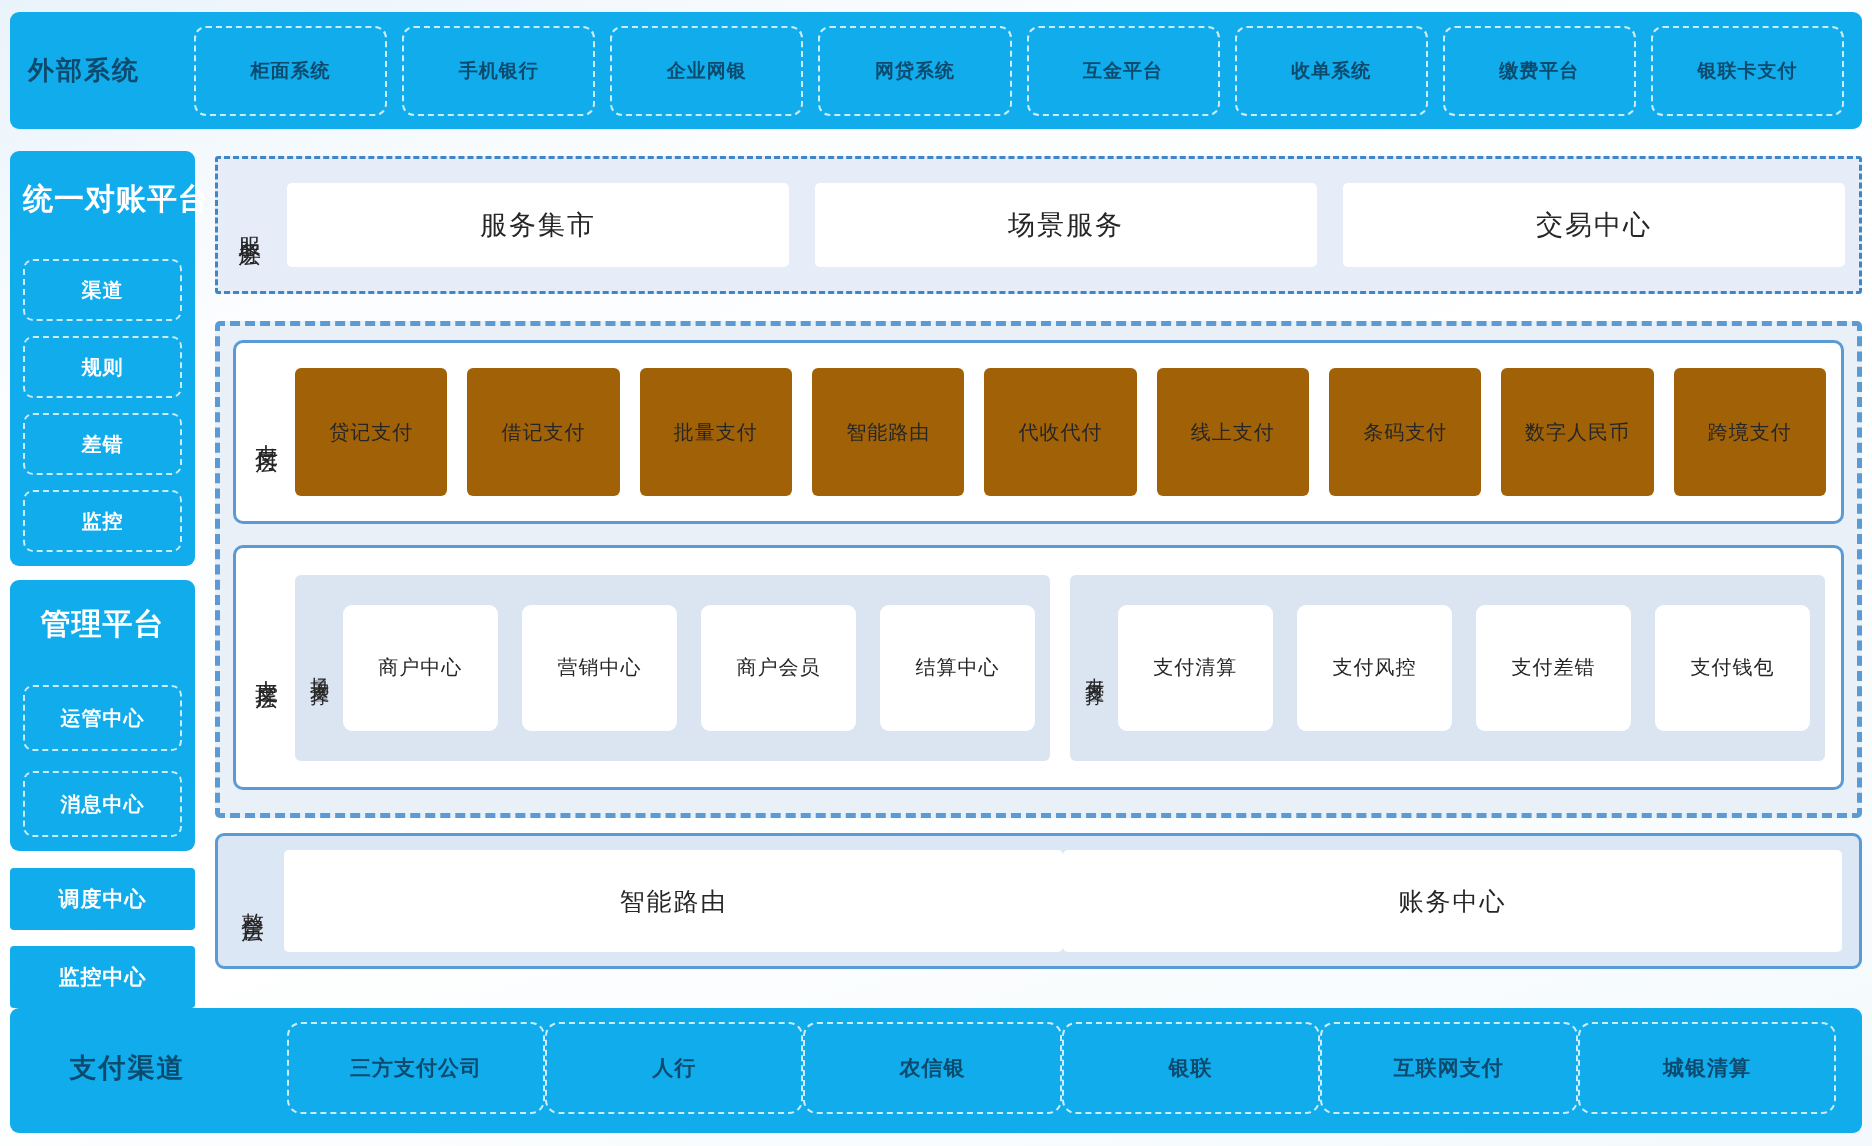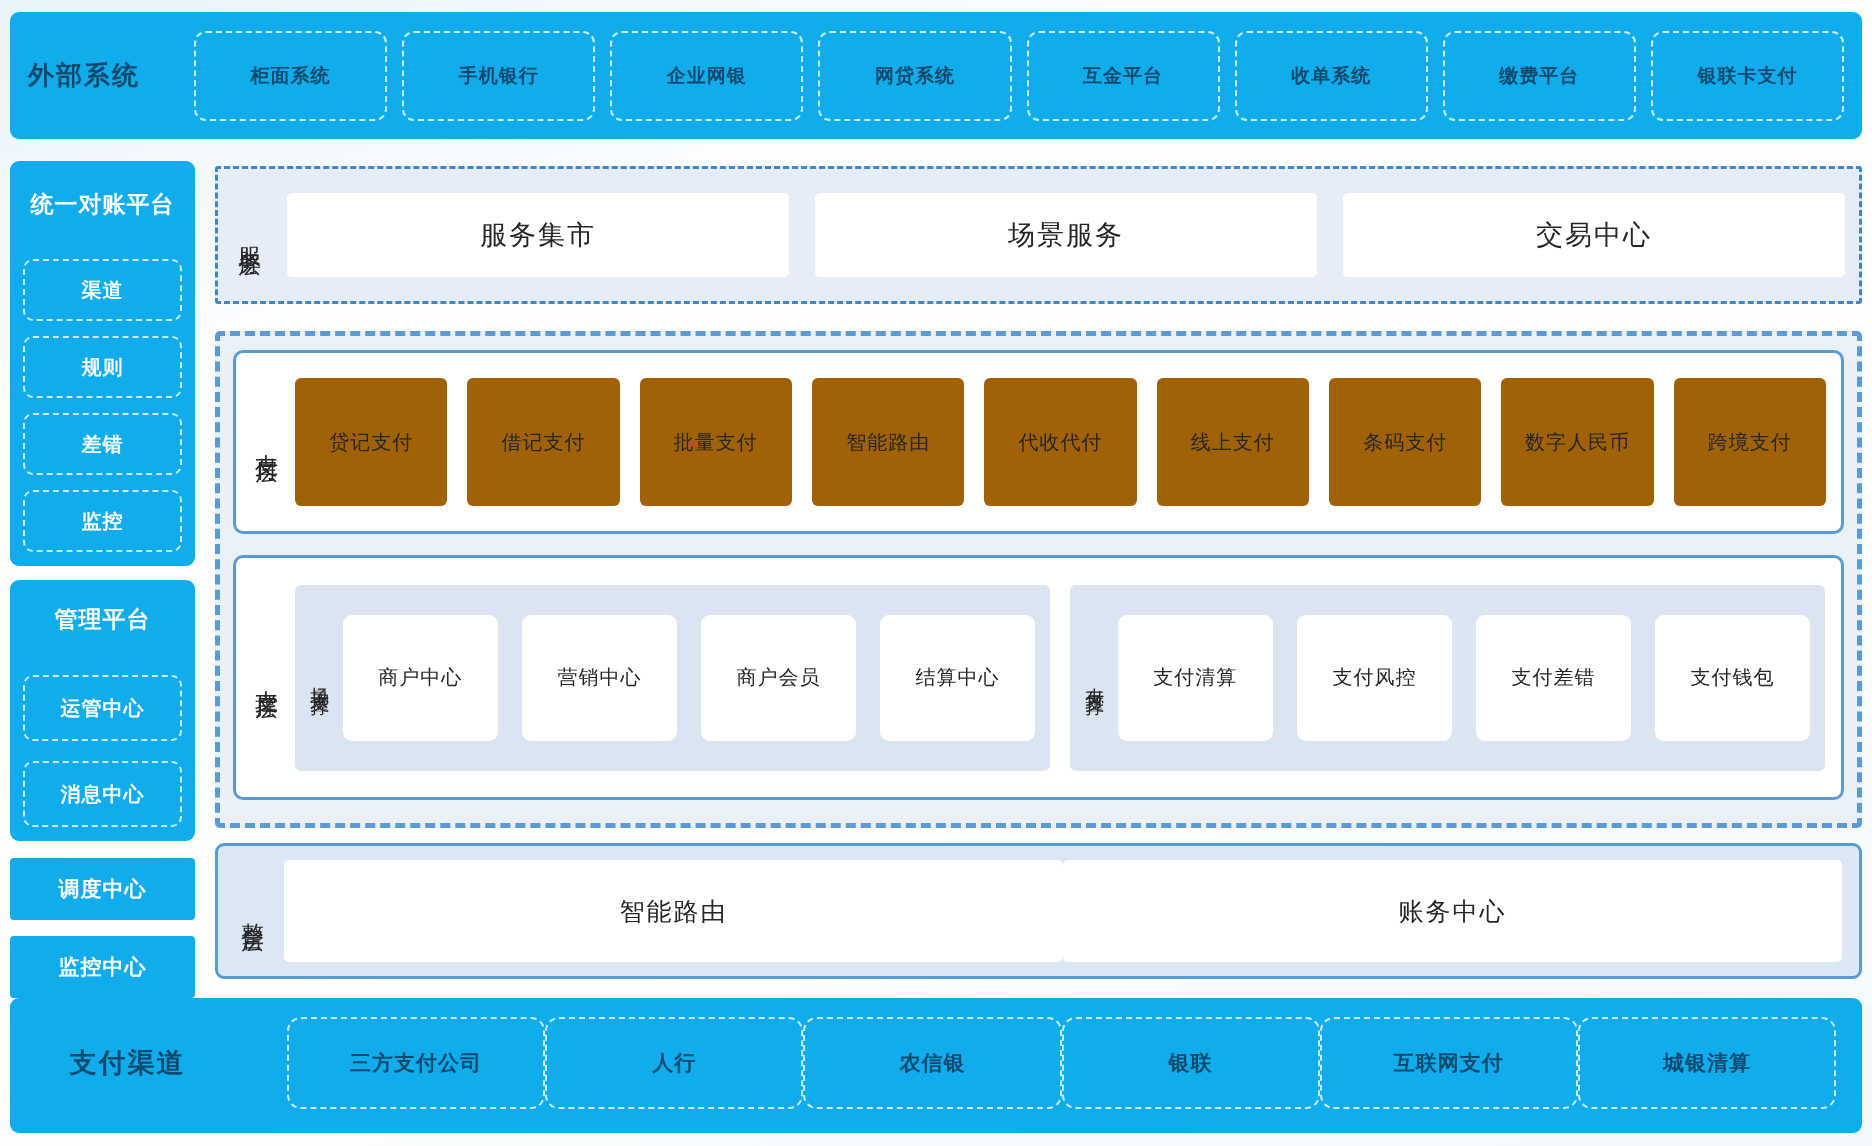--- a/index.html
+++ b/index.html
@@ -42,21 +42,21 @@
   .middle { flex:1; display:flex; }
 
   
   .sidebar { width:185px; flex:0 0 auto; display:flex; flex-direction:column; }
   .side-panel {
     background:#10ACEC; border-radius:9px; padding:0 13px 14px 13px; color:#fff;
   }
   .side-panel.p1 { margin-top:22px; }
   .side-panel.p2 { margin-top:14px; }
   .side-title {
-    text-align:center; font-size:23px; font-weight:bold; letter-spacing:1px;
+    text-align:center; font-size:30px; font-weight:bold; letter-spacing:1px;
     padding:28px 0 24px 0; white-space:nowrap;
   }
   .p2 .side-title { padding:24px 0 20px 0; }
   .side-item {
     border:2px dashed rgba(255,255,255,.78); border-radius:10px;
     height:62px; display:flex; align-items:center; justify-content:center;
     font-size:20px; font-weight:bold; letter-spacing:1px; margin-top:15px;
   }
   .side-item:first-of-type { margin-top:0; }
   .p2 .side-item { height:66px; margin-top:20px; }

